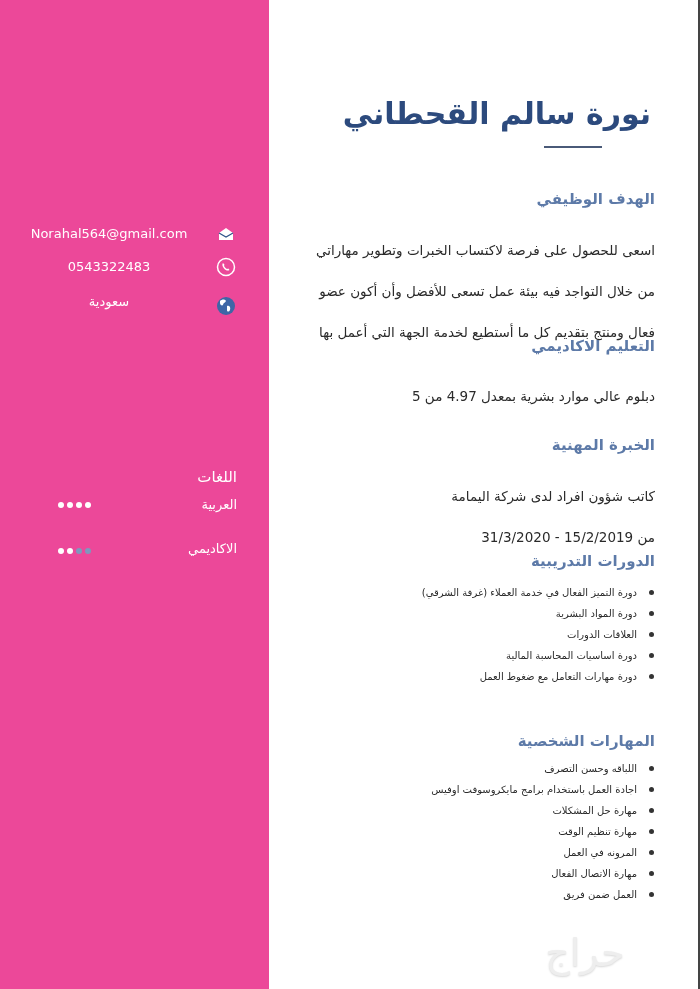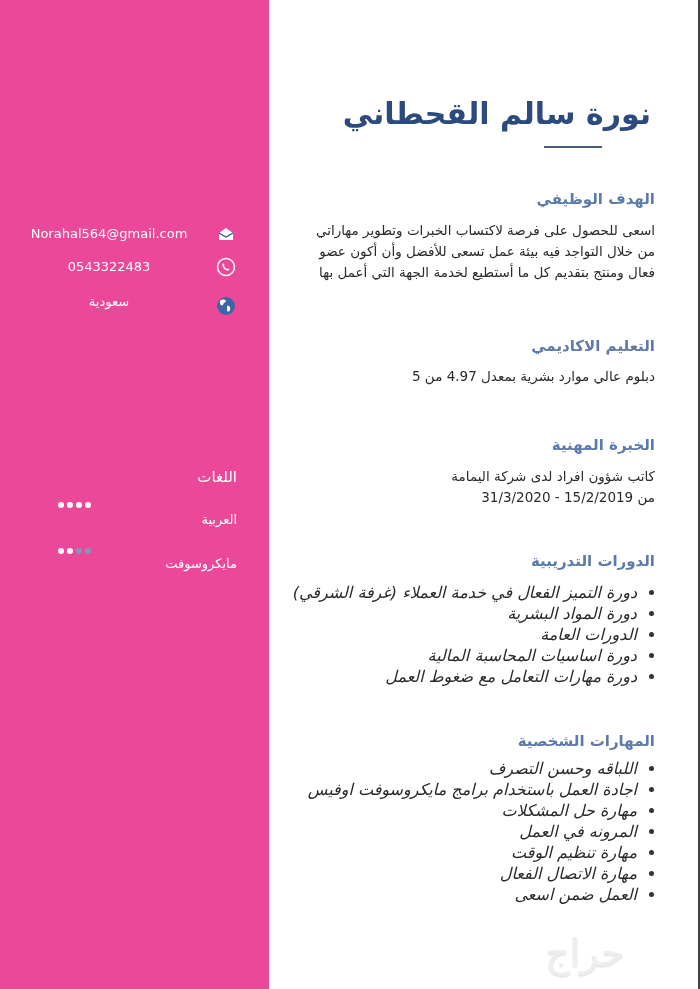--- a/index.html
+++ b/index.html
@@ -24,44 +24,44 @@
   .contact-icon {
     position: absolute; left: 216px; top: 2px; width: 20px; height: 20px;
     display: flex; align-items: center; justify-content: center;
   }
   .lang-title {
     position: absolute; right: 32px; top: 468px; color: #fff;
     font-weight: normal; font-size: 15px; direction: rtl;
   }
   .lang-row { position: absolute; left: 0; width: 269px; height: 24px; }
   .lang-name {
-    position: absolute; right: 32px; color: #fff; font-size: 13px; direction: rtl; line-height: 24px; margin-top: 15px;
+    position: absolute; right: 32px; color: #fff; font-size: 13px; direction: rtl; line-height: 24px;
   }
   .lang-dots { position: absolute; left: 58px; top: 9px; display: flex; gap: 3px; }
   .dot { width: 6px; height: 6px; border-radius: 50%; background: #fff; }
   .dot.off { background: #7f97bd; }
 
   .main { position: absolute; left: 269px; right: 2px; top: 0; bottom: 0; direction: rtl; }
   .name {
     position: absolute; right: 47px; top: 96px; font-size: 30px; font-weight: bold;
     color: #2c4a7d; white-space: nowrap;
   }
   .name-rule {
     position: absolute; left: 275px; top: 146px; width: 58px; height: 2px; background: #4a5a78;
   }
   .section-title {
     position: absolute; right: 43px; font-size: 15px; font-weight: bold; color: #5d7aa8; white-space: nowrap;
   }
   .para {
     position: absolute; right: 43px; width: 360px; font-size: 13.5px; line-height: 21px; color: #2a2a2a;
   }
-  .line { white-space: nowrap; }
+  .line { white-space: nowrap; margin-top: 20px; }
   ul.bullets {
     position: absolute; right: 43px; margin: 0; padding: 0 18px 0 0; list-style: none;
-    font-size: 16px; color: #2a2a2a; font-style: italic;
+    font-size: 10px; color: #2a2a2a;
   }
   ul.bullets li { position: relative; line-height: 21px; white-space: nowrap; }
   ul.bullets li::before {
     content: ""; position: absolute; right: -17px; top: 8px; width: 5px; height: 5px;
     border-radius: 50%; background: #333;
   }
   .watermark {
     position: absolute; left: 490px; top: 933px; width: 190px; height: 40px;
     color: #eeeeee; font-size: 38px; font-weight: normal; line-height: 40px; text-align: center;
     text-shadow: 0 1px 2px #d8d8d8; direction: rtl;
@@ -104,21 +104,21 @@
   <div class="lang-row" style="top:493px">
     <span class="lang-name">العربية</span>
     <span class="lang-dots">
       <span class="dot"></span>
       <span class="dot"></span>
       <span class="dot"></span>
       <span class="dot"></span>
     </span>
   </div>
   <div class="lang-row" style="top:537px">
-    <span class="lang-name">مايكروسوفت</span>
+    <span class="lang-name">الاكاديمي</span>
     <span class="lang-dots" style="top:11px">
       <span class="dot"></span>
       <span class="dot"></span>
       <span class="dot off"></span>
       <span class="dot off"></span>
     </span>
   </div>
 </div>
 
 <div class="main">
@@ -140,31 +140,31 @@
   <div class="section-title" style="top:436px">الخبرة المهنية</div>
   <div class="para" style="top:466px">
     <div class="line">كاتب شؤون افراد لدى شركة اليمامة</div>
     <div class="line">من 15/2/2019 - 31/3/2020</div>
   </div>
 
   <div class="section-title" style="top:552px">الدورات التدريبية</div>
   <ul class="bullets" style="top:582px">
     <li>دورة التميز الفعال في خدمة العملاء (غرفة الشرقي)</li>
     <li>دورة المواد البشرية</li>
-    <li>الدورات العامة</li>
+    <li>العلاقات الدورات</li>
     <li>دورة اساسيات المحاسبة المالية</li>
     <li>دورة مهارات التعامل مع ضغوط العمل</li>
   </ul>
 
   <div class="section-title" style="top:732px">المهارات الشخصية</div>
   <ul class="bullets" style="top:758px">
     <li>اللباقه وحسن التصرف</li>
     <li>اجادة العمل باستخدام برامج مايكروسوفت اوفيس</li>
     <li>مهارة حل المشكلات</li>
+    <li>مهارة تنظيم الوقت</li>
     <li>المرونه في العمل</li>
-    <li>مهارة تنظيم الوقت</li>
     <li>مهارة الاتصال الفعال</li>
-    <li>العمل ضمن اسعى</li>
+    <li>العمل ضمن فريق</li>
   </ul>
 </div>
 
 <div class="watermark">حراج</div>
 <div class="right-border"></div>
 
 </body></html>

